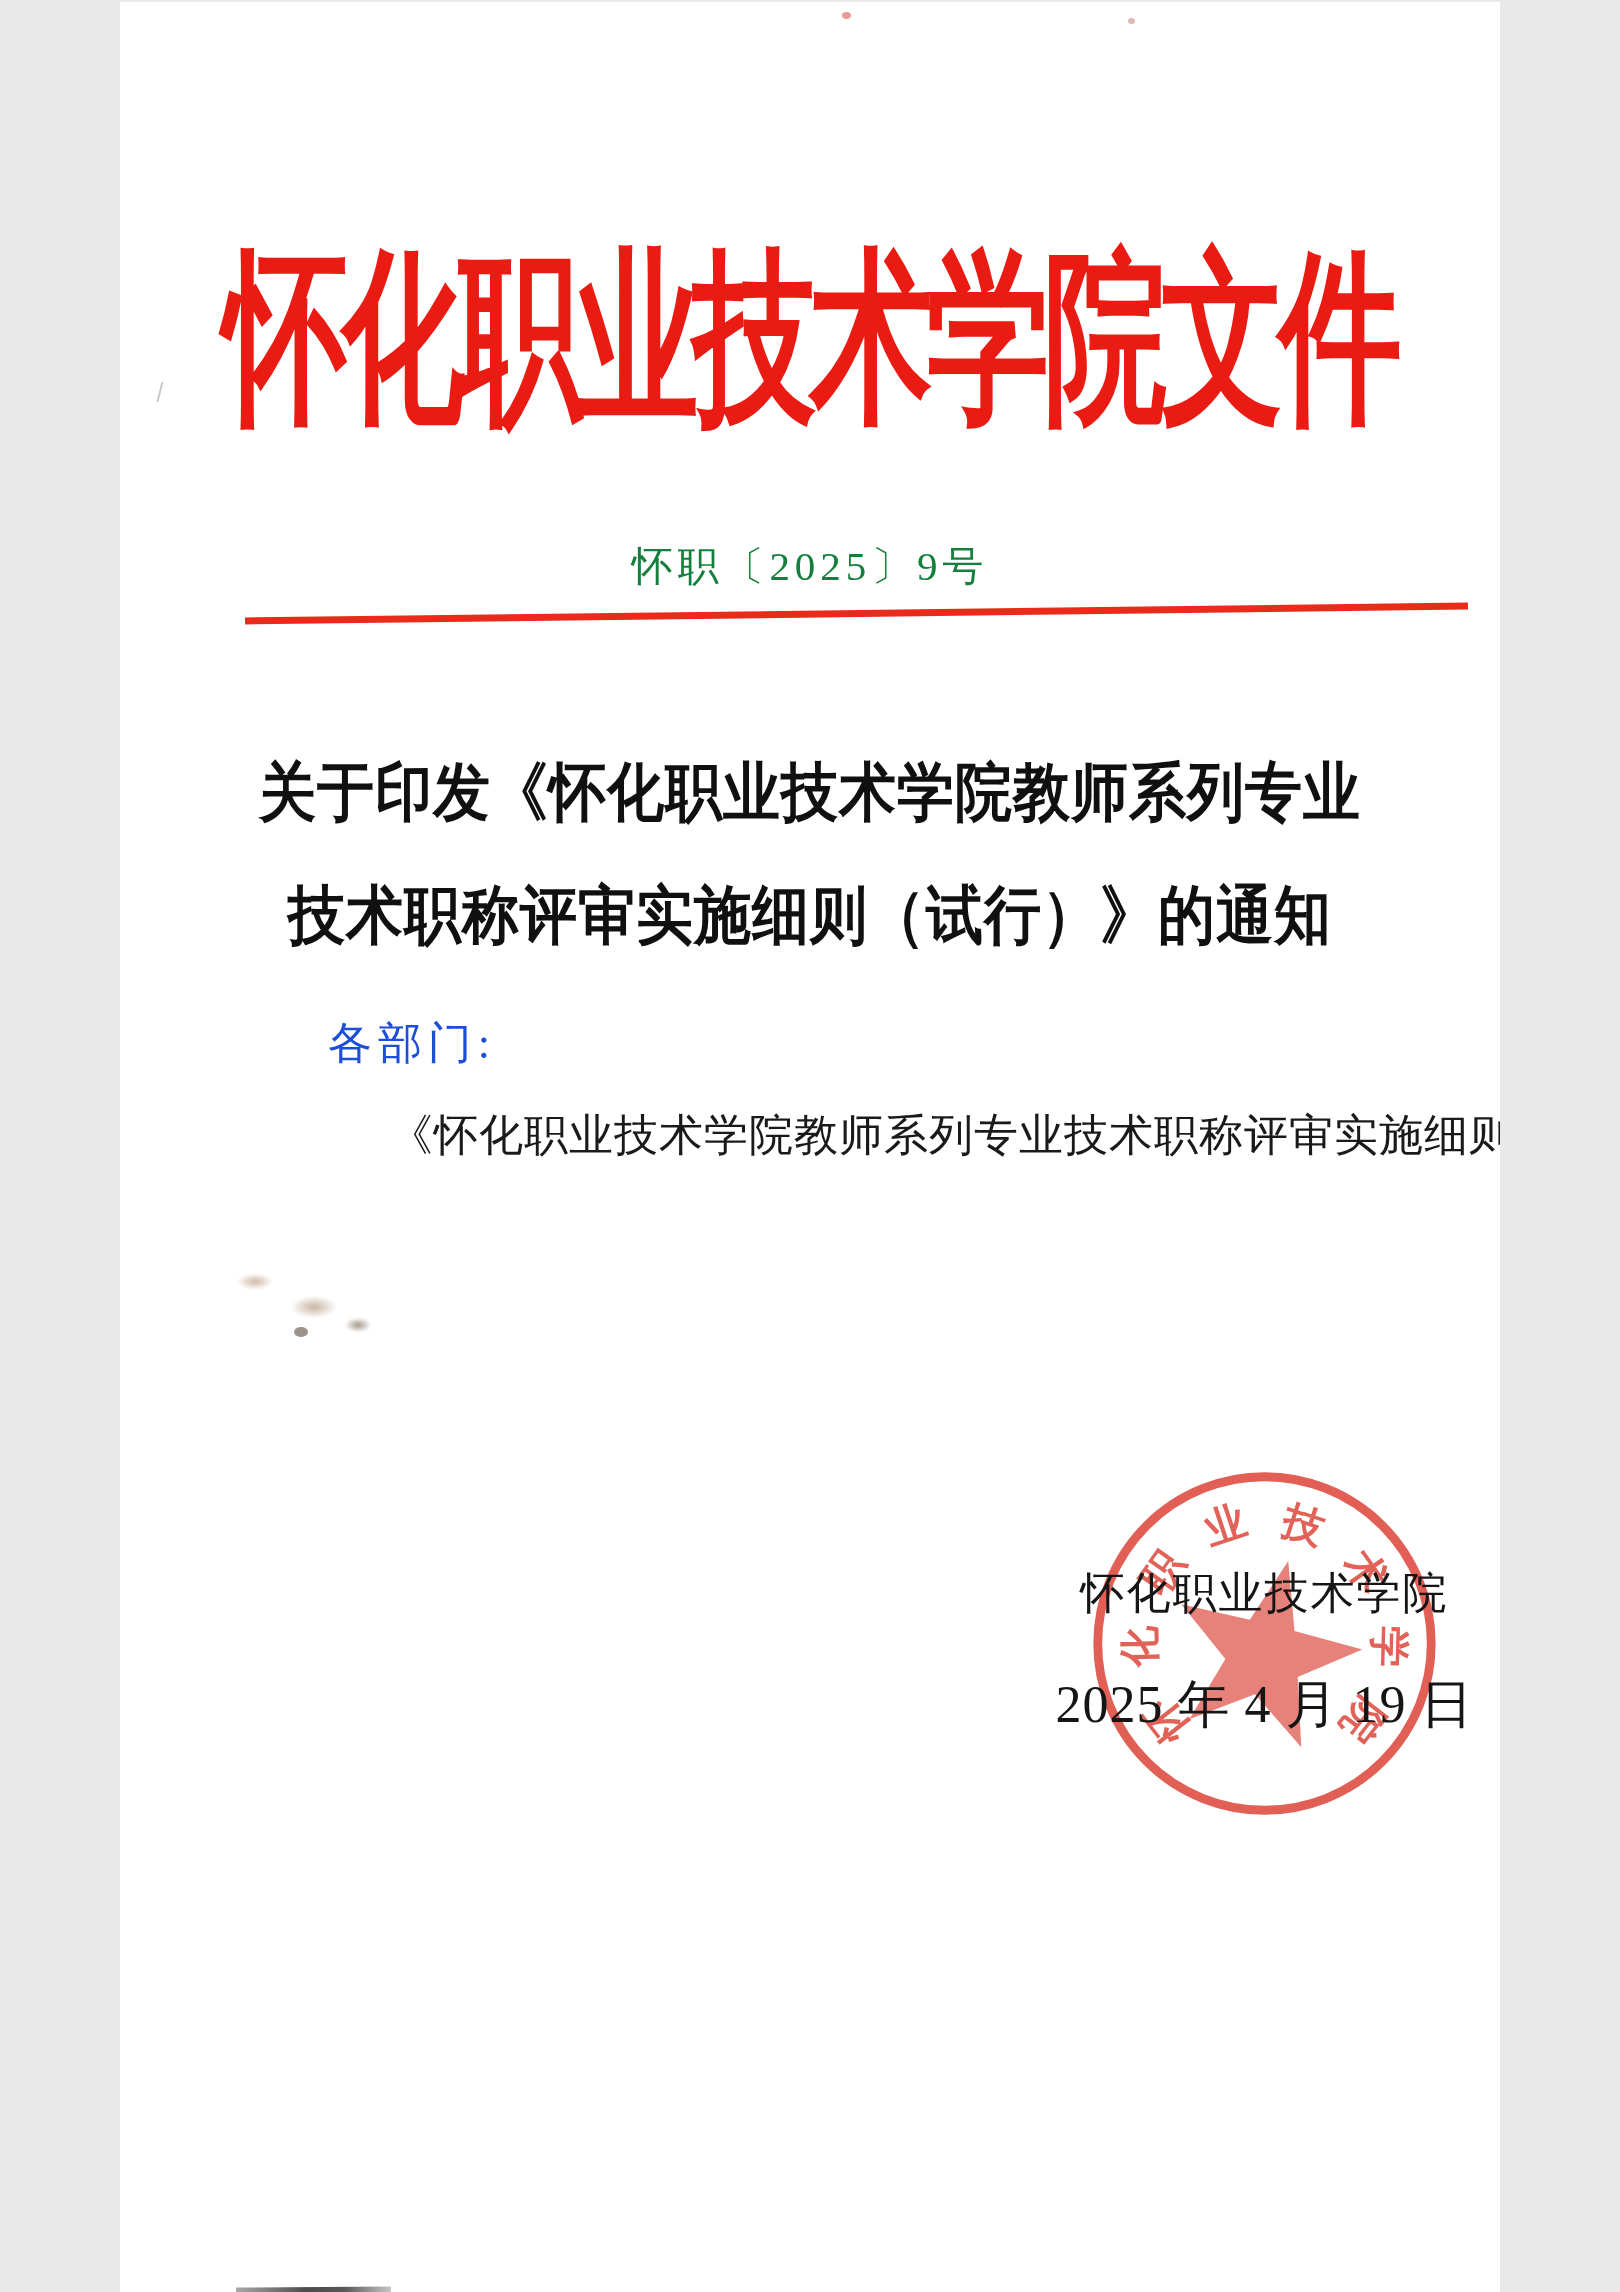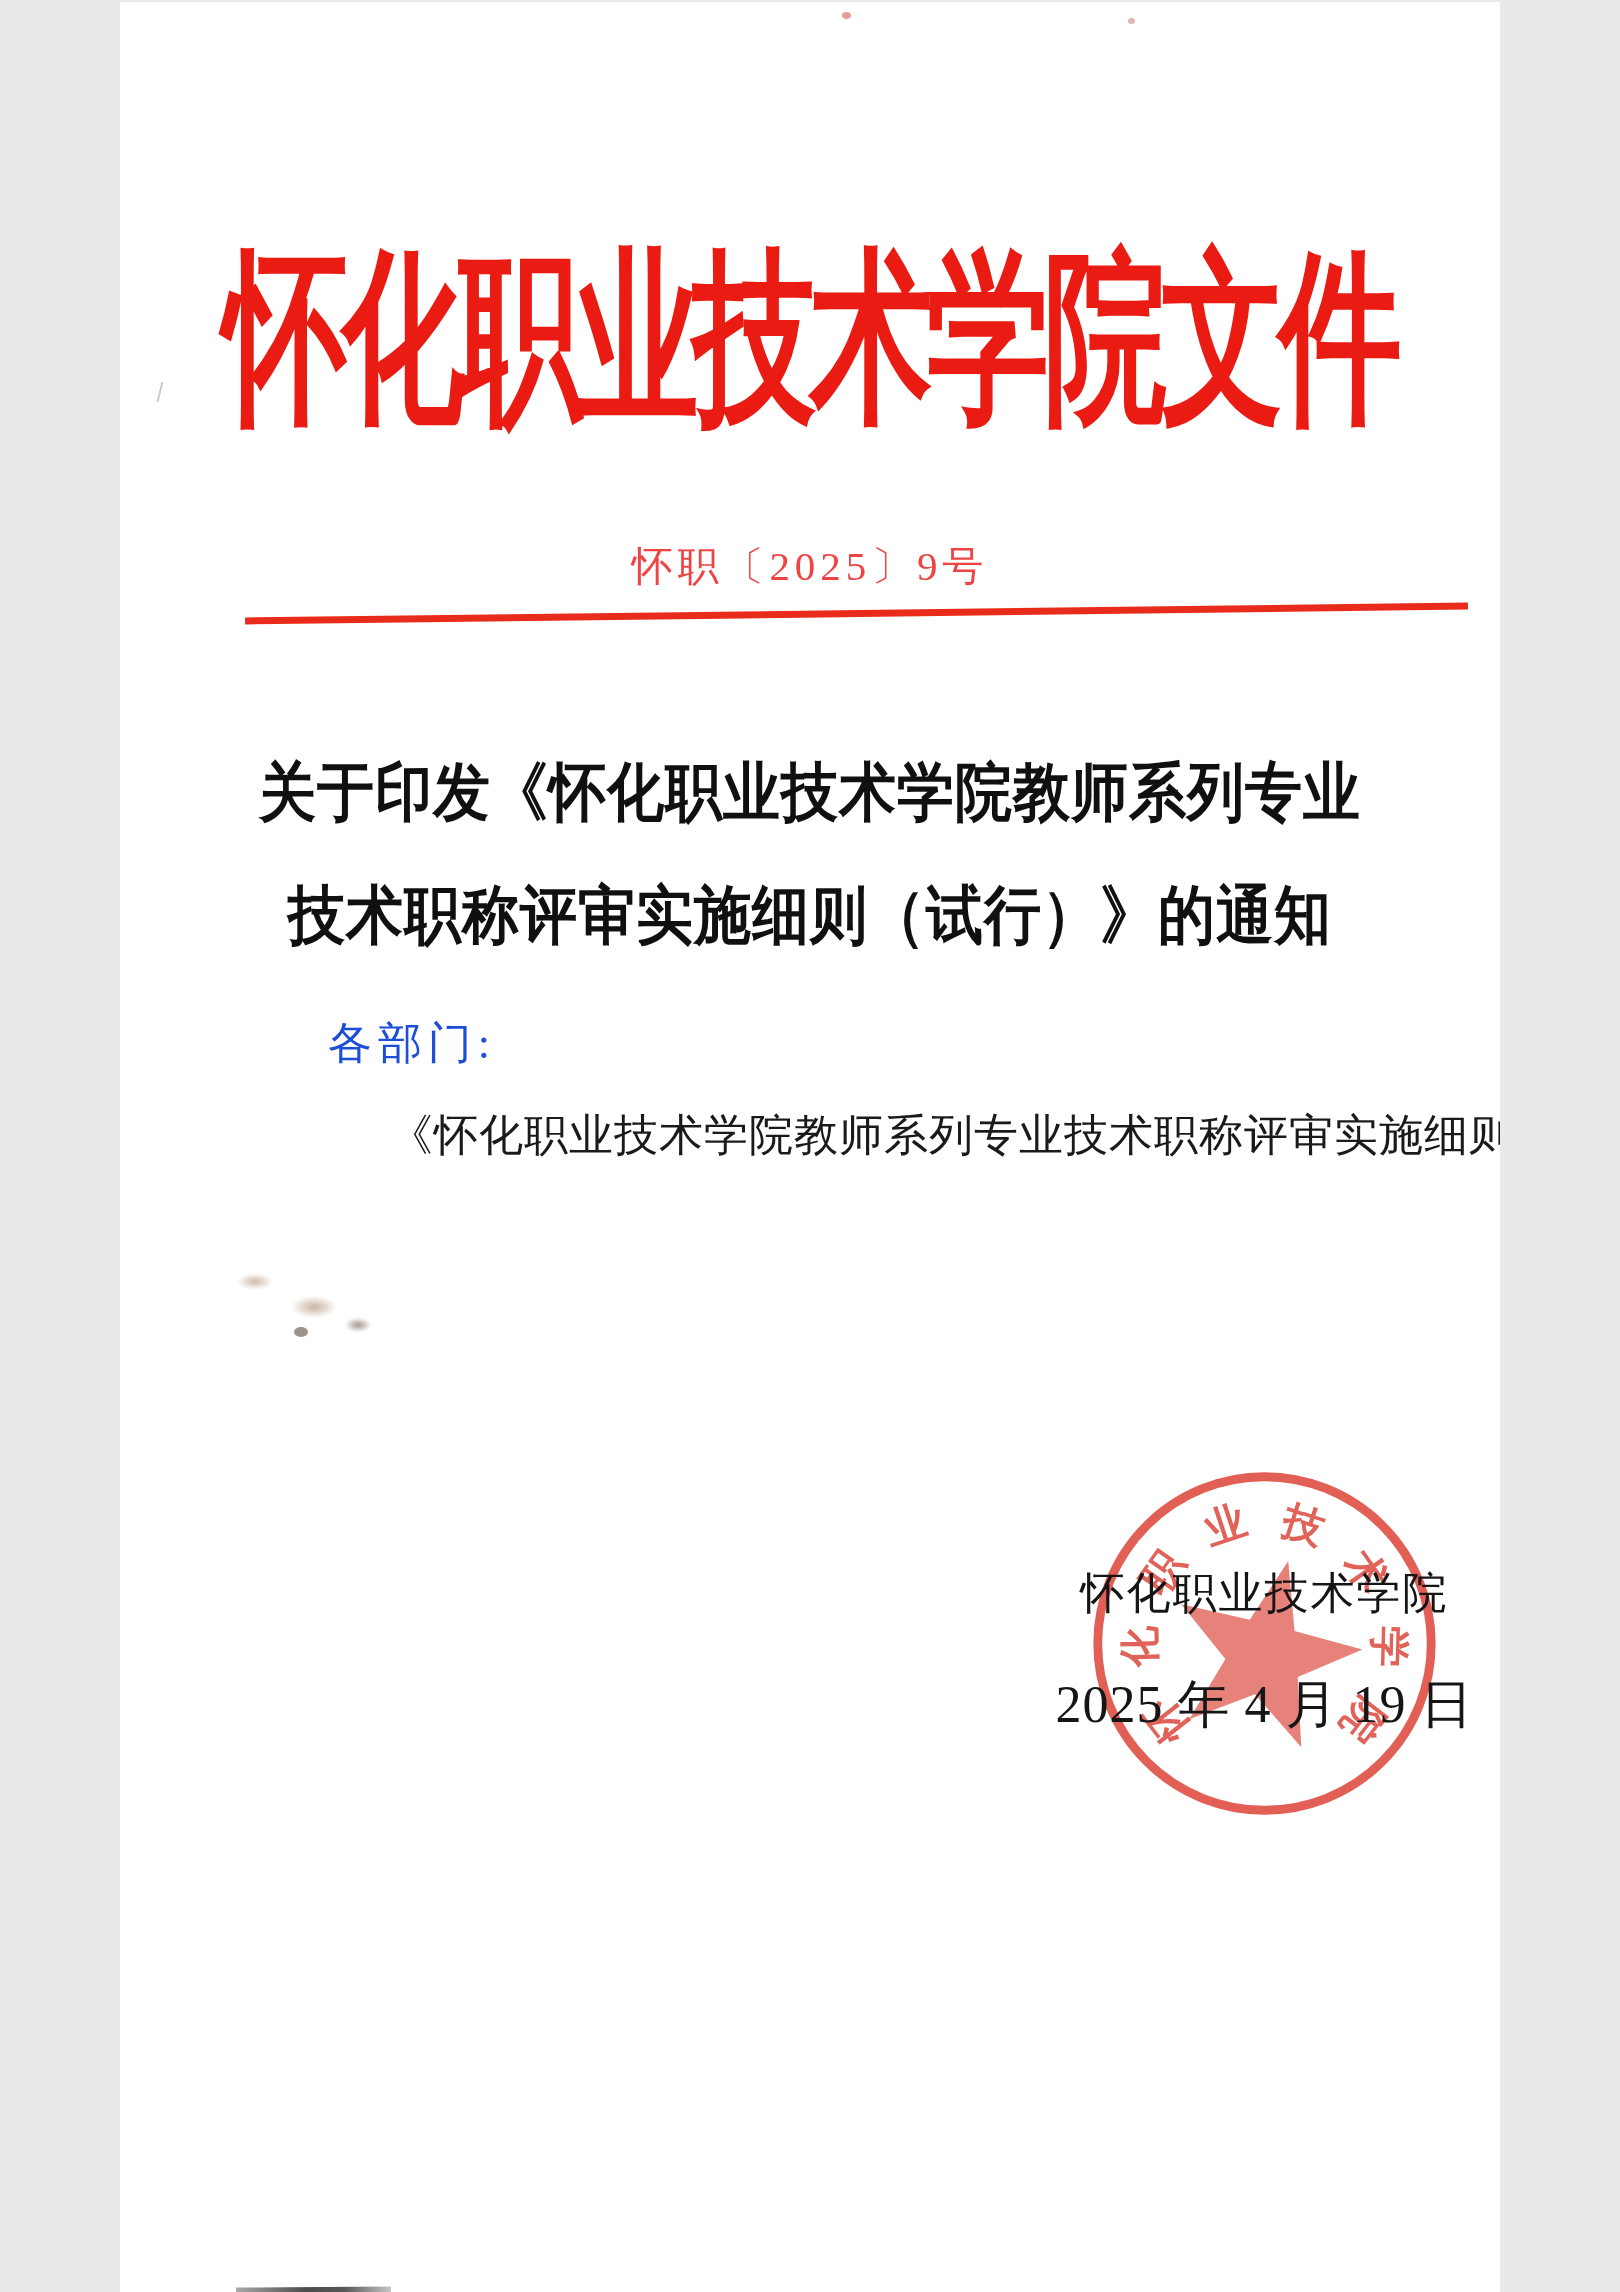--- a/index.html
+++ b/index.html
@@ -20,21 +20,21 @@
     font-weight:bold;letter-spacing:-5.9px;
     color:#ea1b12;
     transform:scaleY(1.52);transform-origin:top center;
     white-space:nowrap;
   }
   
   .doc-number{
     position:absolute;top:537px;left:0;width:100%;
     text-align:center;
     font-size:41px;letter-spacing:4.9px;
-    color:#ef4444;
+    color:#15803d;
     white-space:nowrap;
   }
   
   .red-rule{
     position:absolute;top:608px;left:125px;
     width:1223px;height:6.9px;
     background:#e92b1c;
     transform:rotate(-0.7deg);transform-origin:center;
   }
   

